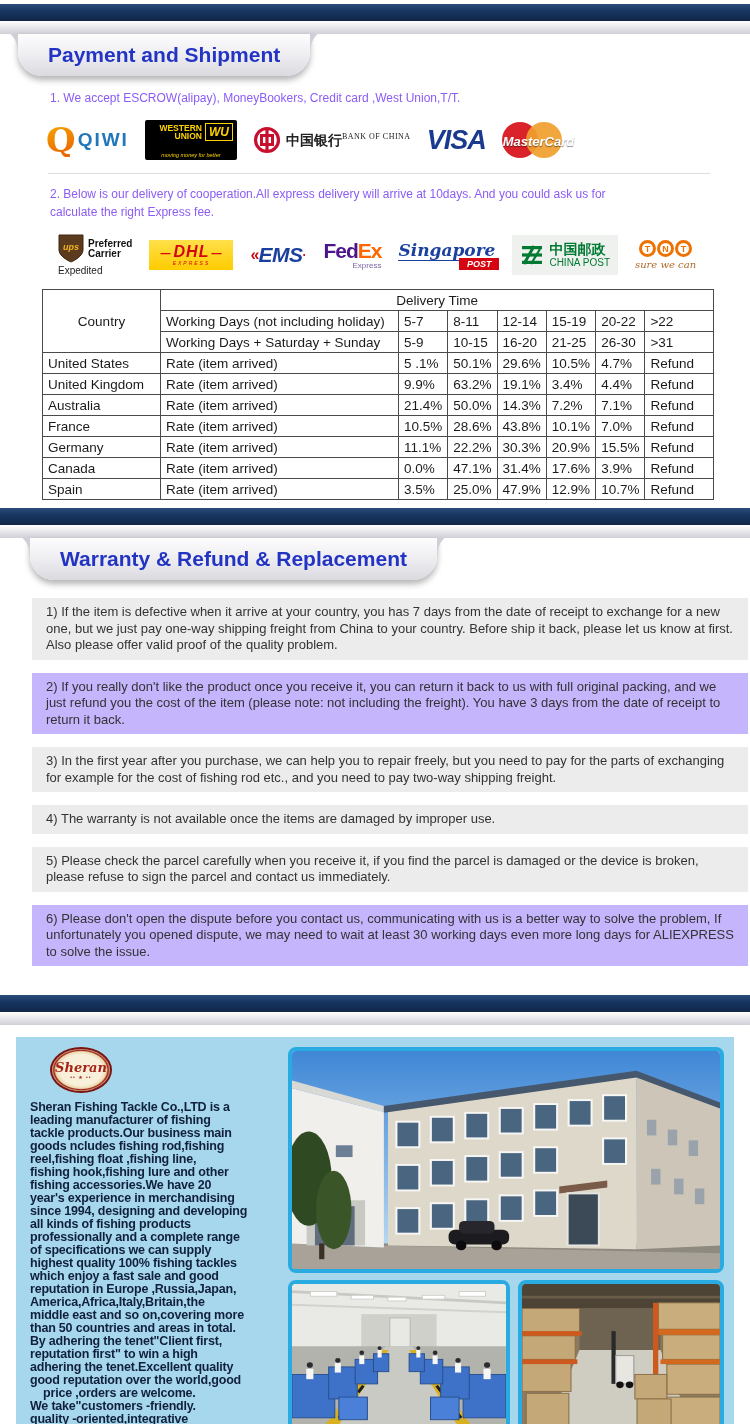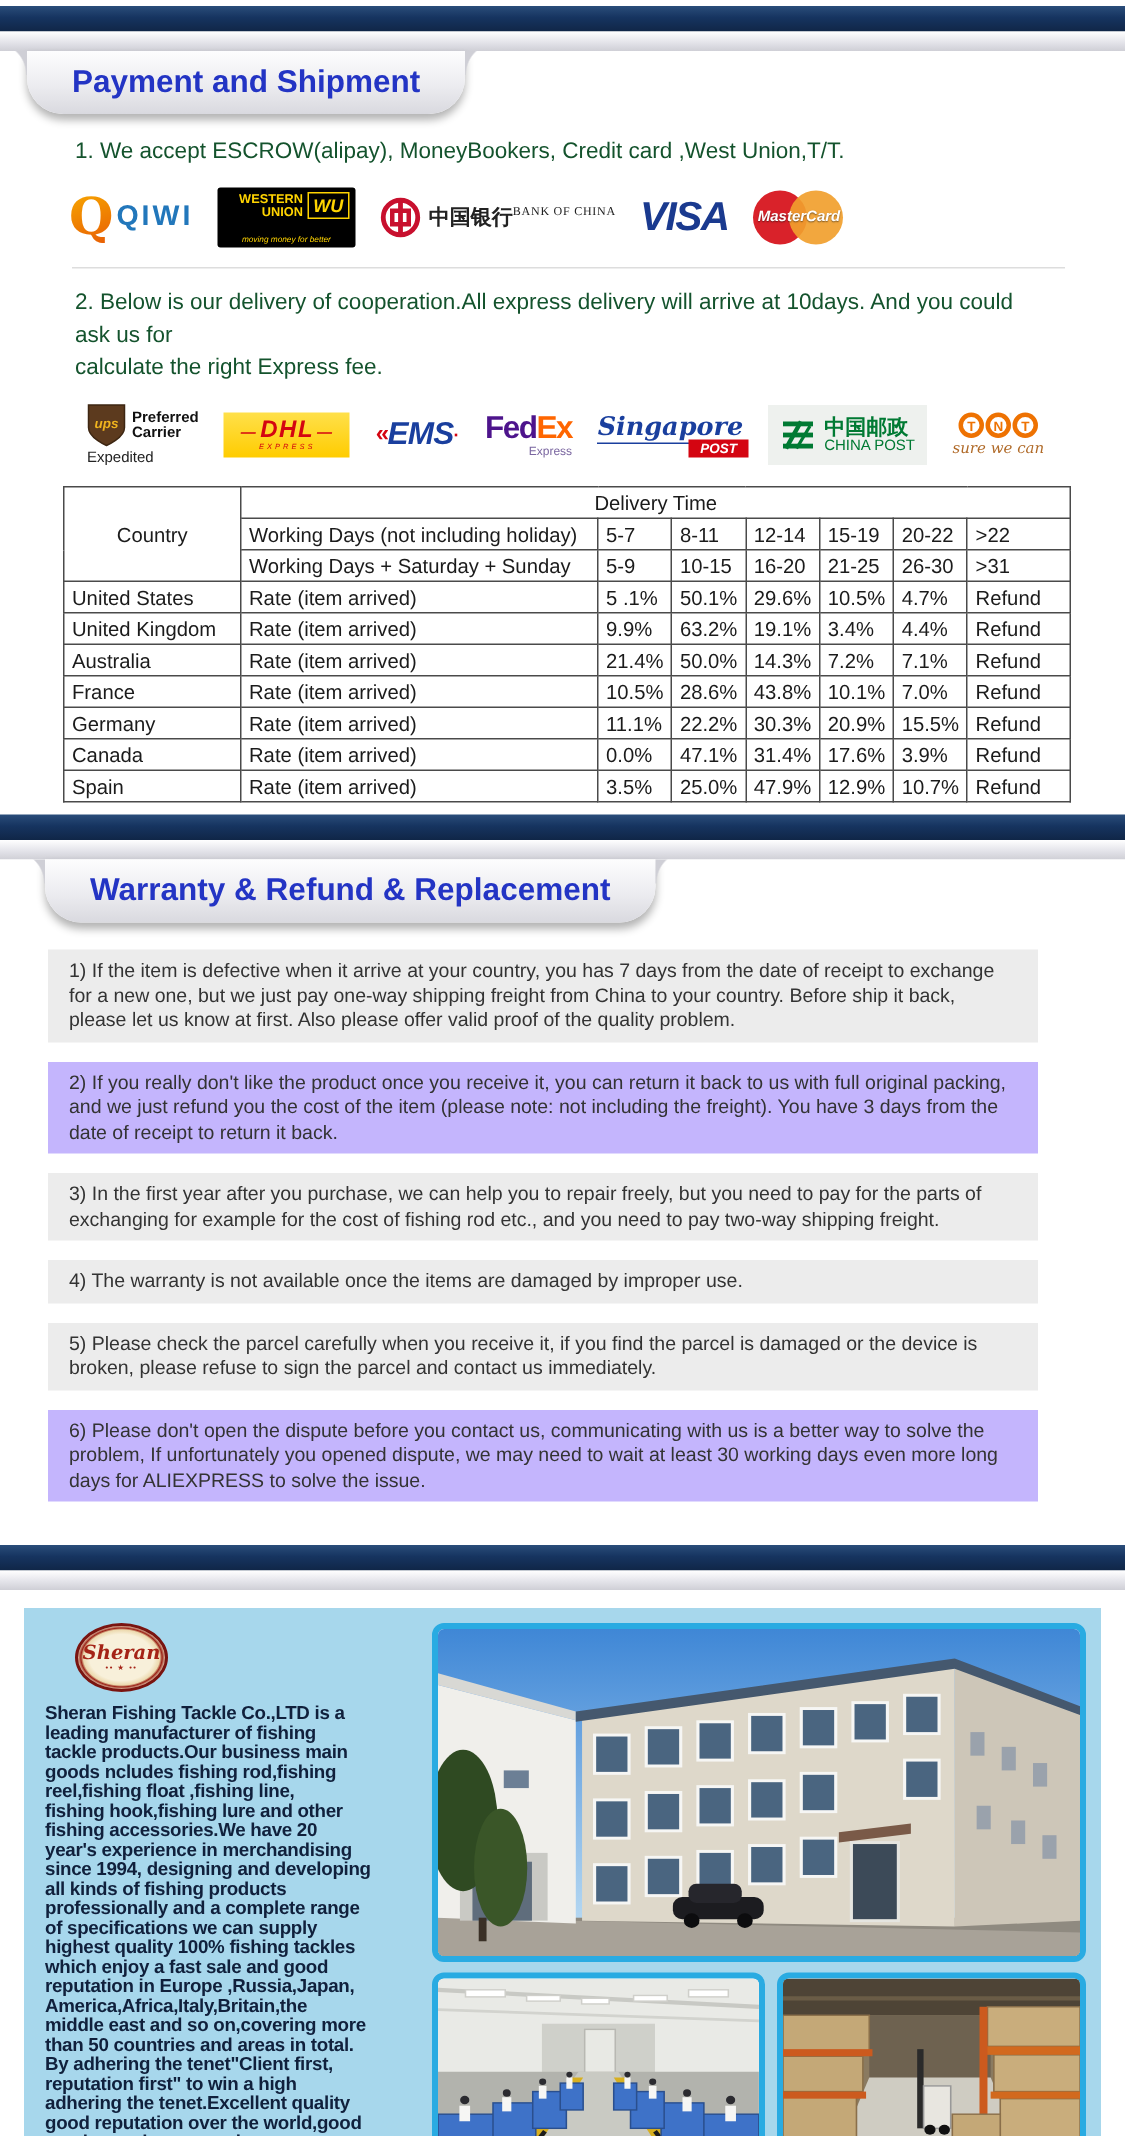--- a/index.html
+++ b/index.html
@@ -24,21 +24,21 @@
     display:flex; align-items:center;
   }
   .tab::before { content:""; position:absolute; left:-22px; top:0; width:22px; height:16px;
     background:radial-gradient(circle at bottom left, rgba(0,0,0,0) 21px, #cfcfd6 22px); }
   .tab::after  { content:""; position:absolute; right:-22px; top:0; width:22px; height:16px;
     background:radial-gradient(circle at bottom right, rgba(0,0,0,0) 21px, #cfcfd6 22px); }
   .sec-title { color:#2334c4; font-size:21px; font-weight:bold; white-space:nowrap; }
   .sec-title.big { font-size:23px; }
 
   
-  .numline { font-size:15px; color:#14532d; margin:10px 0 4px 50px; line-height:1.45; width:650px; }
+  .numline { font-size:12px; color:#8b5cf6; margin:10px 0 4px 50px; line-height:1.45; width:650px; }
   .pay-logos { display:flex; align-items:center; gap:16px; margin:10px 0 10px 46px; height:46px; }
   .divider { border:0; border-top:1px solid #ddd; margin:8px 40px 2px 48px; }
 
   .logo-qiwi { display:flex; align-items:center; }
   .qiwi-q { font-family:"DejaVu Serif",serif; font-weight:bold; font-size:34px; line-height:34px;
     background:linear-gradient(160deg,#f7a800,#e85d04); -webkit-background-clip:text; background-clip:text; color:transparent; }
   .qiwi-word { color:#2277bb; font-weight:bold; font-size:19px; letter-spacing:2px; margin-left:2px; }
 
   .logo-wu { width:92px; height:40px; background:#000; border-radius:2px; padding:3px 4px 2px; display:flex; flex-direction:column; justify-content:space-between; }
   .wu-top { display:flex; align-items:center; gap:3px; }
@@ -51,21 +51,21 @@
   .boc-cn { font-size:14px; font-weight:bold; color:#222; }
   .boc-en { font-family:"Liberation Serif",serif; font-size:8px; color:#222; letter-spacing:.5px; }
 
   .logo-visa { color:#1a3a8f; font-weight:bold; font-size:27px; font-style:italic; letter-spacing:-1px; }
 
   .logo-mc { position:relative; width:62px; height:40px; }
   .mc-c1,.mc-c2 { position:absolute; top:2px; width:36px; height:36px; border-radius:50%; }
   .mc-c1 { left:0; background:#d9222a; }
   .mc-c2 { left:24px; background:#f1a02e; opacity:.92; }
   .mc-word { position:absolute; top:14px; left:1px; width:60px; text-align:center; color:#fff; font-style:italic;
-    font-weight:bold; font-size:10px; text-shadow:0 1px 1px rgba(0,0,0,.5); }
+    font-weight:bold; font-size:13px; text-shadow:0 1px 1px rgba(0,0,0,.5); }
 
   
   .carrier-logos { display:flex; align-items:center; gap:17px; margin:8px 0 8px 58px; height:52px; }
   .logo-ups { display:flex; flex-direction:column; font-size:10px; }
   .ups-top { display:flex; gap:4px; align-items:center; }
   .ups-words { font-weight:bold; color:#111; line-height:1.05; font-size:10px; }
   .ups-exp { color:#222; font-size:10px; margin-top:1px; }
   .logo-dhl { width:84px; height:30px; background:linear-gradient(180deg,#ffe04a,#ffcc00); display:flex; flex-direction:column; align-items:center; justify-content:center; }
   .dhl-word { color:#d40511; font-weight:bold; font-style:italic; font-size:16px; letter-spacing:1px; line-height:1; }
   .dhl-word::before, .dhl-word::after { content:"—"; color:#d40511; font-size:10px; margin:0 2px; }
@@ -91,21 +91,21 @@
   .tnt-tag { font-family:"DejaVu Serif",serif; font-style:italic; color:#b06a28; font-size:10px; margin-top:2px; }
 
   
   table.dl { border-collapse:collapse; margin:4px 0 8px 42px; font-size:13.5px; color:#1b1b1b; table-layout:fixed; }
   table.dl td, table.dl th { border:1px solid #4a4a4a; padding:1px 5px; height:21px; font-weight:normal; text-align:left; vertical-align:middle; overflow:hidden; white-space:nowrap; }
   table.dl th.center { text-align:center; }
   .col-country{width:118px;} .col-label{width:238px;} .col-v{width:46px;} .col-last{width:69px;}
 
   
   .warranty-wrap { padding:14px 36px 16px 32px; }
-  .para { font-size:13px; line-height:1.27; color:#333; padding:6px 14px; margin-bottom:13px; width:660px; }
+  .para { font-size:13px; line-height:1.27; color:#333; padding:6px 14px; margin-bottom:13px; width:716px; }
   .para-gray { background:#ececec; }
   .para-blue { background:#c4b5fd; }
 
   
   .about-panel { margin:12px 16px 0; background:#a7d7ec; padding:10px 10px 12px; display:flex; gap:10px; }
   .about-left { width:252px; flex:0 0 auto; padding-left:4px; }
   .sheran-logo { width:62px; height:46px; margin-left:20px; border-radius:50%;
     background:radial-gradient(ellipse at center,#f8f0da 52%,#ecd9ae 62%,#9c2418 66%,#f0e6c8 72%,#7a1410 100%);
     border:2px solid #7a1410; display:flex; flex-direction:column; align-items:center; justify-content:center; }
   .sheran-script { font-family:"DejaVu Serif",serif; font-style:italic; font-weight:bold; color:#a52417; font-size:13px; line-height:1; }

